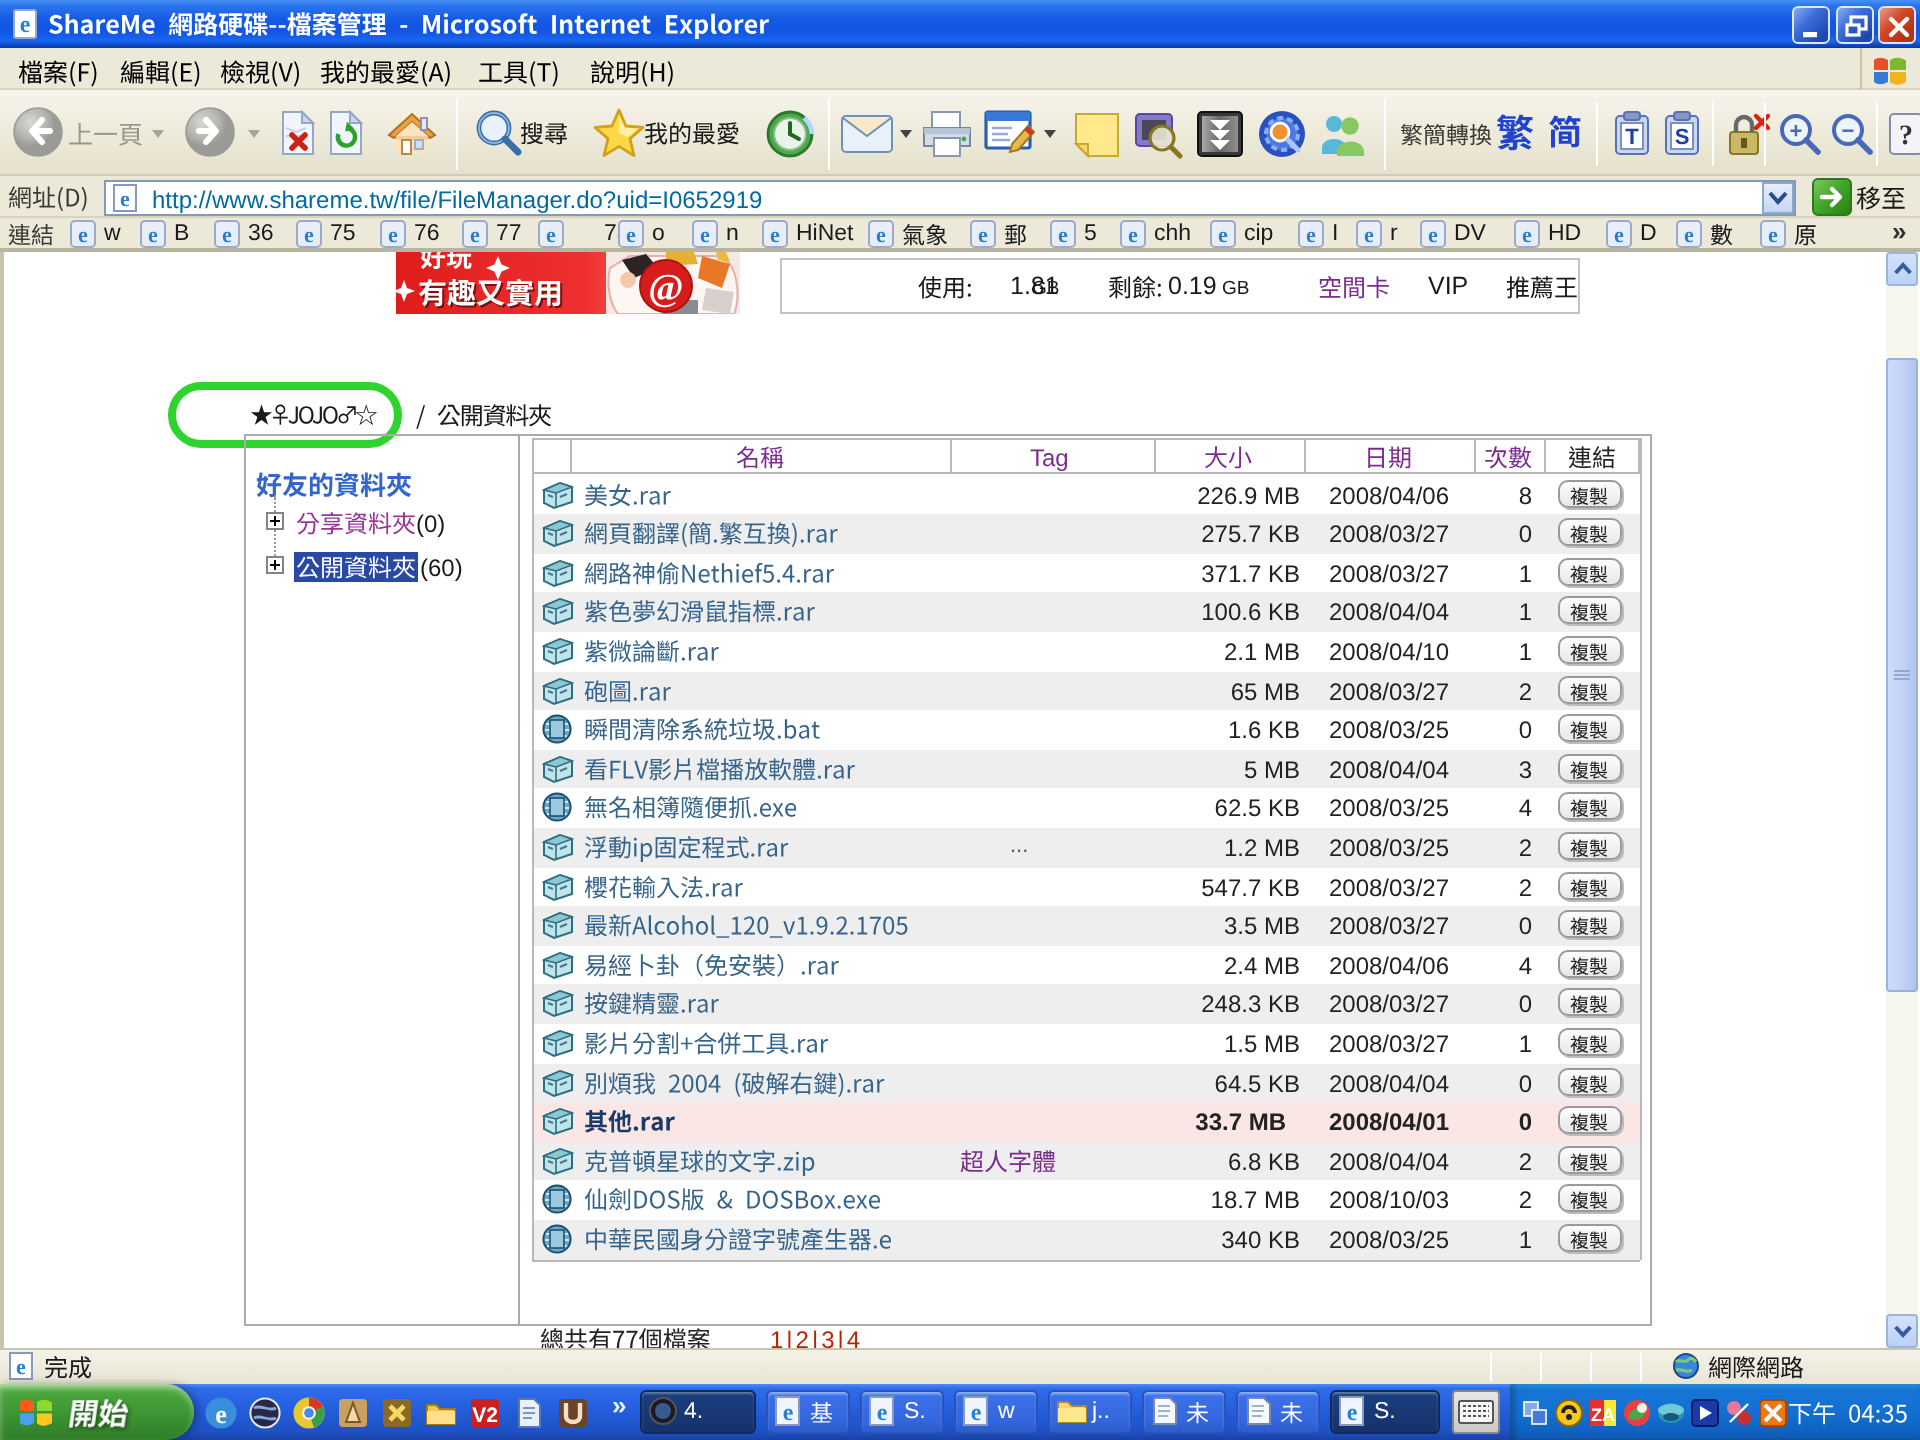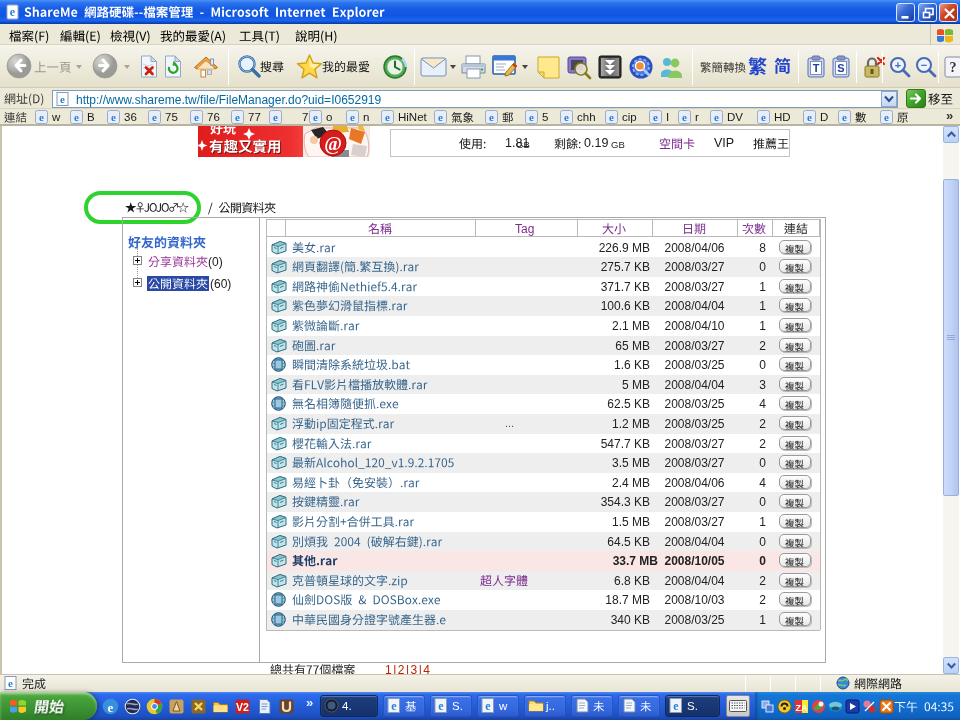--- a/index.html
+++ b/index.html
@@ -1116,21 +1116,21 @@
         <use href="#r6309" x="0.0"></use>
         <use href="#r9375" x="200.0"></use>
         <use href="#r7cbe" x="400.0"></use>
         <use href="#r9748" x="600.0"></use>
         <use href="#r2e" x="800.0"></use>
         <use href="#r72" x="855.6"></use>
         <use href="#r61" x="933.2"></use>
         <use href="#r72" x="1045.8"></use>
       </g>
     </svg></div>
-<div class="a" style="left:577px;top:495px;width:73px;text-align:right;font-size:12px;color:#222;font-weight:normal">354.3 KB</div>
+<div class="a" style="left:577px;top:495px;width:73px;text-align:right;font-size:12px;color:#222;font-weight:normal">248.3 KB</div>
 <div class="a" style="left:652px;top:495px;width:85px;text-align:center;font-size:12px;color:#222;font-weight:normal">2008/03/27</div>
 <div class="a" style="left:737px;top:495px;width:29px;text-align:right;font-size:12px;color:#222;font-weight:normal">0</div>
 <div class="a" style="left:779px;top:494px;width:32px;height:14px;border:1px solid #9a9a9a;border-radius:5px;background:linear-gradient(180deg,#fdfdfd,#e8e8e8);box-shadow:1px 1px 0 #bbb"></div>
 <div class="a" style="left:785px;top:495px"><svg width="20" height="12" style="overflow:visible">
       <g fill="#222" transform="translate(0,9.7) scale(0.0475,-0.0475)">
         <use href="#r8907" x="0.0"></use>
         <use href="#r88fd" x="200.0"></use>
       </g>
     </svg></div>
 <div class="a" style="left:266px;top:512px;width:554px;height:20px;background:#ffffff"></div>
@@ -1215,22 +1215,22 @@
 <div class="a" style="left:292px;top:553px"><svg width="46" height="15" style="overflow:visible">
       <g fill="#1a3c66" transform="translate(0,12.2) scale(0.06,-0.06)">
         <use href="#b5176" x="0.0"></use>
         <use href="#b4ed6" x="200.0"></use>
         <use href="#b2e" x="400.0"></use>
         <use href="#b72" x="465.0"></use>
         <use href="#b61" x="552.2"></use>
         <use href="#b72" x="670.4"></use>
       </g>
     </svg></div>
-<div class="a" style="left:585px;top:554px;width:73px;text-align:right;font-size:12px;color:#222;font-weight:bold">33.7 MB</div>
-<div class="a" style="left:652px;top:554px;width:85px;text-align:center;font-size:12px;color:#222;font-weight:bold">2008/10/05</div>
+<div class="a" style="left:570px;top:554px;width:73px;text-align:right;font-size:12px;color:#222;font-weight:bold">33.7 MB</div>
+<div class="a" style="left:652px;top:554px;width:85px;text-align:center;font-size:12px;color:#222;font-weight:bold">2008/04/01</div>
 <div class="a" style="left:737px;top:554px;width:29px;text-align:right;font-size:12px;color:#222;font-weight:bold">0</div>
 <div class="a" style="left:779px;top:553px;width:32px;height:14px;border:1px solid #9a9a9a;border-radius:5px;background:linear-gradient(180deg,#fdfdfd,#e8e8e8);box-shadow:1px 1px 0 #bbb"></div>
 <div class="a" style="left:785px;top:554px"><svg width="20" height="12" style="overflow:visible">
       <g fill="#222" transform="translate(0,9.7) scale(0.0475,-0.0475)">
         <use href="#r8907" x="0.0"></use>
         <use href="#r88fd" x="200.0"></use>
       </g>
     </svg></div>
 <div class="a" style="left:266px;top:571px;width:554px;height:19px;background:#eeeeee"></div>
 <svg class="a" style="left:270px;top:573px" width="17" height="15" viewBox="0 0 17 15">

